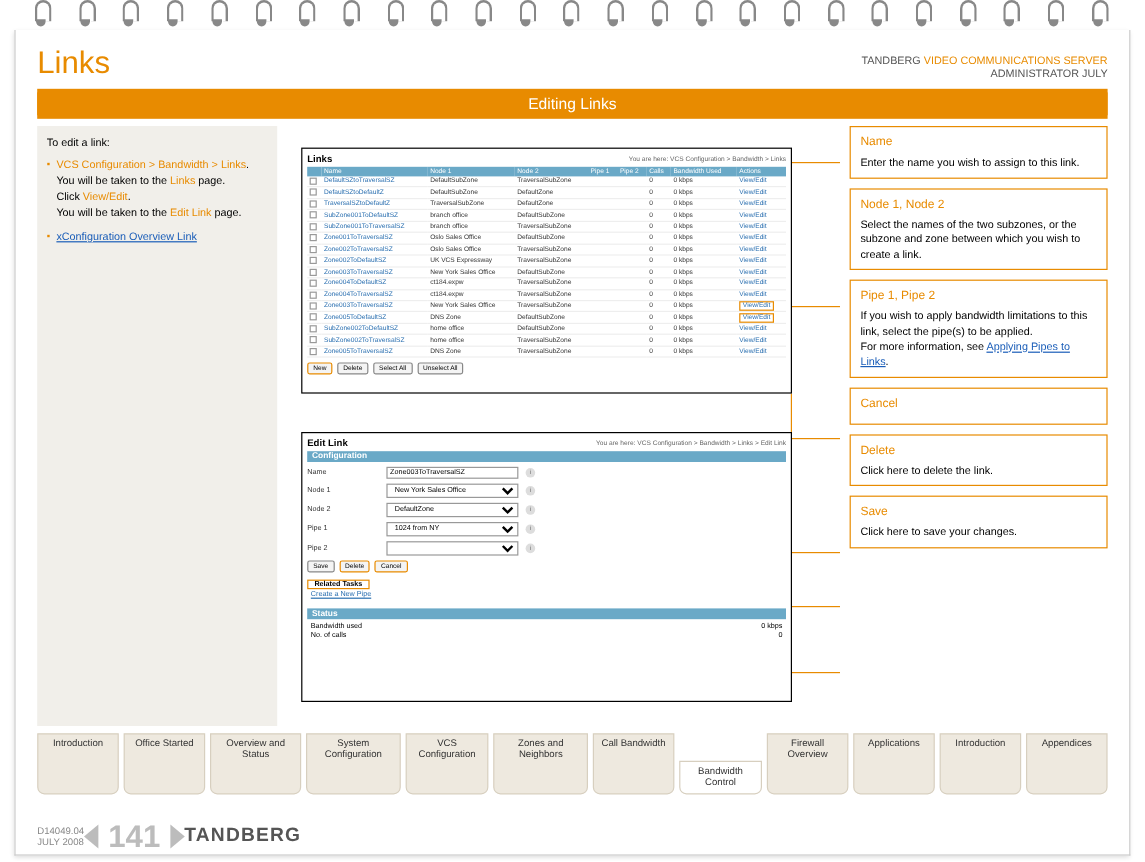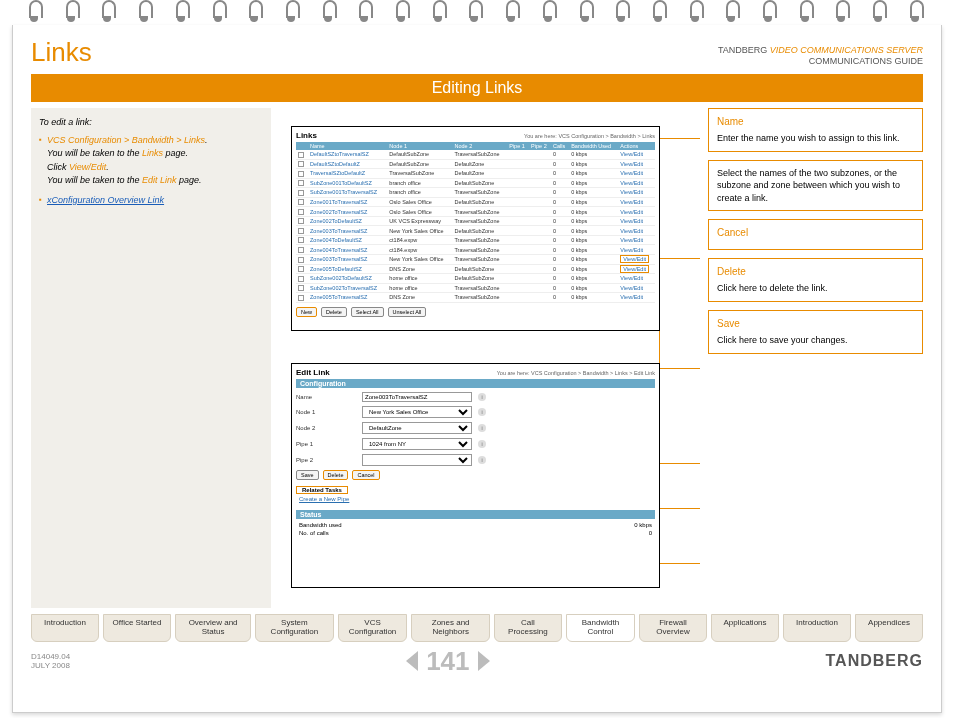--- a/index.html
+++ b/index.html
@@ -8,28 +8,28 @@
   .spiral-binding { position: absolute; top: 0; left: 25px; right: 30px; height: 25px; display: flex; justify-content: space-between; }
   .spiral { width: 18px; height: 22px; position: relative; }
   .spiral::before { content: ""; position: absolute; top: 0; left: 4px; width: 10px; height: 16px; border: 2px solid #888; border-radius: 8px 8px 0 0; border-bottom: none; }
   .spiral::after { content: ""; position: absolute; bottom: 0; left: 5px; width: 8px; height: 6px; background: #888; border-radius: 0 0 4px 4px; }
 
   .page { position: absolute; top: 25px; left: 12px; right: 12px; bottom: 5px; background: #fff; border: 1px solid #ccc; border-top: none; box-shadow: 0 2px 4px rgba(0,0,0,0.15); padding: 12px 18px 8px 18px; }
   
   .header-row { display: flex; justify-content: space-between; align-items: flex-end; margin-bottom: 6px; }
   .page-title { color: #e88b00; font-size: 26px; font-weight: normal; }
   .header-right { text-align: right; font-size: 9px; color: #555; line-height: 1.3; }
-  .header-right .prod { color: #e88b00; font-style: italic; }
+  .header-right .prod { color: #e88b00; }
   
   .orange-bar { background: #e88b00; padding: 3px 0; margin-bottom: 6px; }
-  .orange-bar-mid { background: #e88b00; color: #fff; font-size: 16px; text-align: center; padding: 2px 0; }
+  .orange-bar-mid { background: #e88b00; color: #fff; font-size: 13px; text-align: center; padding: 2px 0; }
   
   .content { display: flex; gap: 8px; height: 500px; }
   
-  .leftcol { width: 240px; background: #f1efea; padding: 8px; font-size: 9px; line-height: 1.5; font-style: italic; }
+  .leftcol { width: 200px; background: #f1efea; padding: 8px; font-size: 9px; line-height: 1.5; }
   .leftcol .lead { color: #000; margin-bottom: 4px; }
   .leftcol ul { list-style: none; padding-left: 8px; }
   .leftcol li { position: relative; margin-bottom: 6px; }
   .leftcol li::before { content: "▪"; color: #e88b00; position: absolute; left: -8px; top: 0; font-size: 8px; }
   .leftcol .olink { color: #e88b00; }
   .leftcol .bluelink { color: #1a5db8; text-decoration: underline; }
   
   .midcol { flex: 1; position: relative; }
   
   .panel { border: 1px solid #000; background: #fff; position: absolute; }
@@ -62,23 +62,23 @@
 
   .connector { position: absolute; background: #e88b00; }
   
   .rightcol { width: 215px; display: flex; flex-direction: column; gap: 8px; }
   .info-box { border: 1px solid #e88b00; padding: 6px 8px; font-size: 9px; line-height: 1.4; position: relative; }
   .info-box .ib-title { color: #e88b00; font-size: 10px; margin-bottom: 3px; }
   .info-box a { color: #1a5db8; text-decoration: underline; }
 
   .bottom-tabs { display: flex; gap: 4px; margin-top: 6px; justify-content: center; }
   .tab { background: #eee9df; border: 1px solid #d7cfbf; border-radius: 0 0 6px 6px; font-size: 8px; padding: 4px 6px; text-align: center; min-width: 68px; line-height: 1.1; color: #333;}
-  .tab.active { background: #fff; }
-  
-  .footer { display: flex; justify-content: space-between; align-items: center; margin-top: 4px; }
+  .tab.active { background: #fff; margin-top: 23px; }
+  
+  .footer { display: flex; align-items: center; margin-top: 20px; }
   .docid { font-size: 8px; color: #888; line-height: 1.2; }
   .pager { font-size: 26px; color: #bcbcbc; font-weight: bold; display: flex; align-items: center; gap: 8px; }
   .arrow-l, .arrow-r { width: 0; height: 0; border-style: solid; }
   .arrow-l { border-width: 10px 12px 10px 0; border-color: transparent #bcbcbc transparent transparent; }
   .arrow-r { border-width: 10px 0 10px 12px; border-color: transparent transparent transparent #bcbcbc; }
   .brand { font-size: 16px; font-weight: 900; color: #555; letter-spacing: 1px; }
 
   .chk { display:inline-block; width:6px; height:6px; border:1px solid #999; vertical-align:middle; margin-right:2px;}
 </style>
 </head>
@@ -112,21 +112,21 @@
     <div class="spiral"></div>
   </div>
 
 <div class="page">
 
   <div class="header-row">
     <div class="page-title">Links</div>
     <div class="header-right">
       <span>TANDBERG</span>
       <span class="prod">VIDEO COMMUNICATIONS SERVER</span><br>
-      <span>COMMUNICATIONS GUIDE</span>
+      <span>ADMINISTRATOR JULY</span>
     </div>
   </div>
 
   <div class="orange-bar">
     <div class="orange-bar-mid">Editing Links</div>
   </div>
 
   <div class="content">
 
     <div class="leftcol">
@@ -411,21 +411,27 @@
           </div>
       </div>
     </div>
 
     <div class="rightcol">
       <div class="info-box">
         <div class="ib-title">Name</div>
         <div>Enter the name you wish to assign to this link.</div>
       </div>
       <div class="info-box">
+        <div class="ib-title">Node 1, Node 2</div>
         <div>Select the names of the two subzones, or the subzone and zone between which you wish to create a link.</div>
+      </div>
+      <div class="info-box">
+        <div class="ib-title">Pipe 1, Pipe 2</div>
+        <div>If you wish to apply bandwidth limitations to this link, select the pipe(s) to be applied.</div>
+        <div><span>For more information, see </span><a href="#">Applying Pipes to Links</a><span>.</span></div>
       </div>
       <div class="info-box">
         <div class="ib-title">Cancel</div>
       </div>
       <div class="info-box">
         <div class="ib-title">Delete</div>
         <div>Click here to delete the link.</div>
       </div>
       <div class="info-box">
         <div class="ib-title">Save</div>
@@ -435,21 +441,21 @@
 
   </div>
 
   <div class="bottom-tabs" id="tabs-row">
       <div class="tab">Introduction</div>
       <div class="tab">Office Started</div>
       <div class="tab">Overview and Status</div>
       <div class="tab">System Configuration</div>
       <div class="tab">VCS Configuration</div>
       <div class="tab">Zones and Neighbors</div>
-      <div class="tab">Call Processing</div>
+      <div class="tab">Call Bandwidth</div>
       <div class="tab active">Bandwidth Control</div>
       <div class="tab">Firewall Overview</div>
       <div class="tab">Applications</div>
       <div class="tab">Introduction</div>
       <div class="tab">Appendices</div>
     </div>
 
   <div class="footer">
     <div class="docid">
       <span>D14049.04</span><br>

